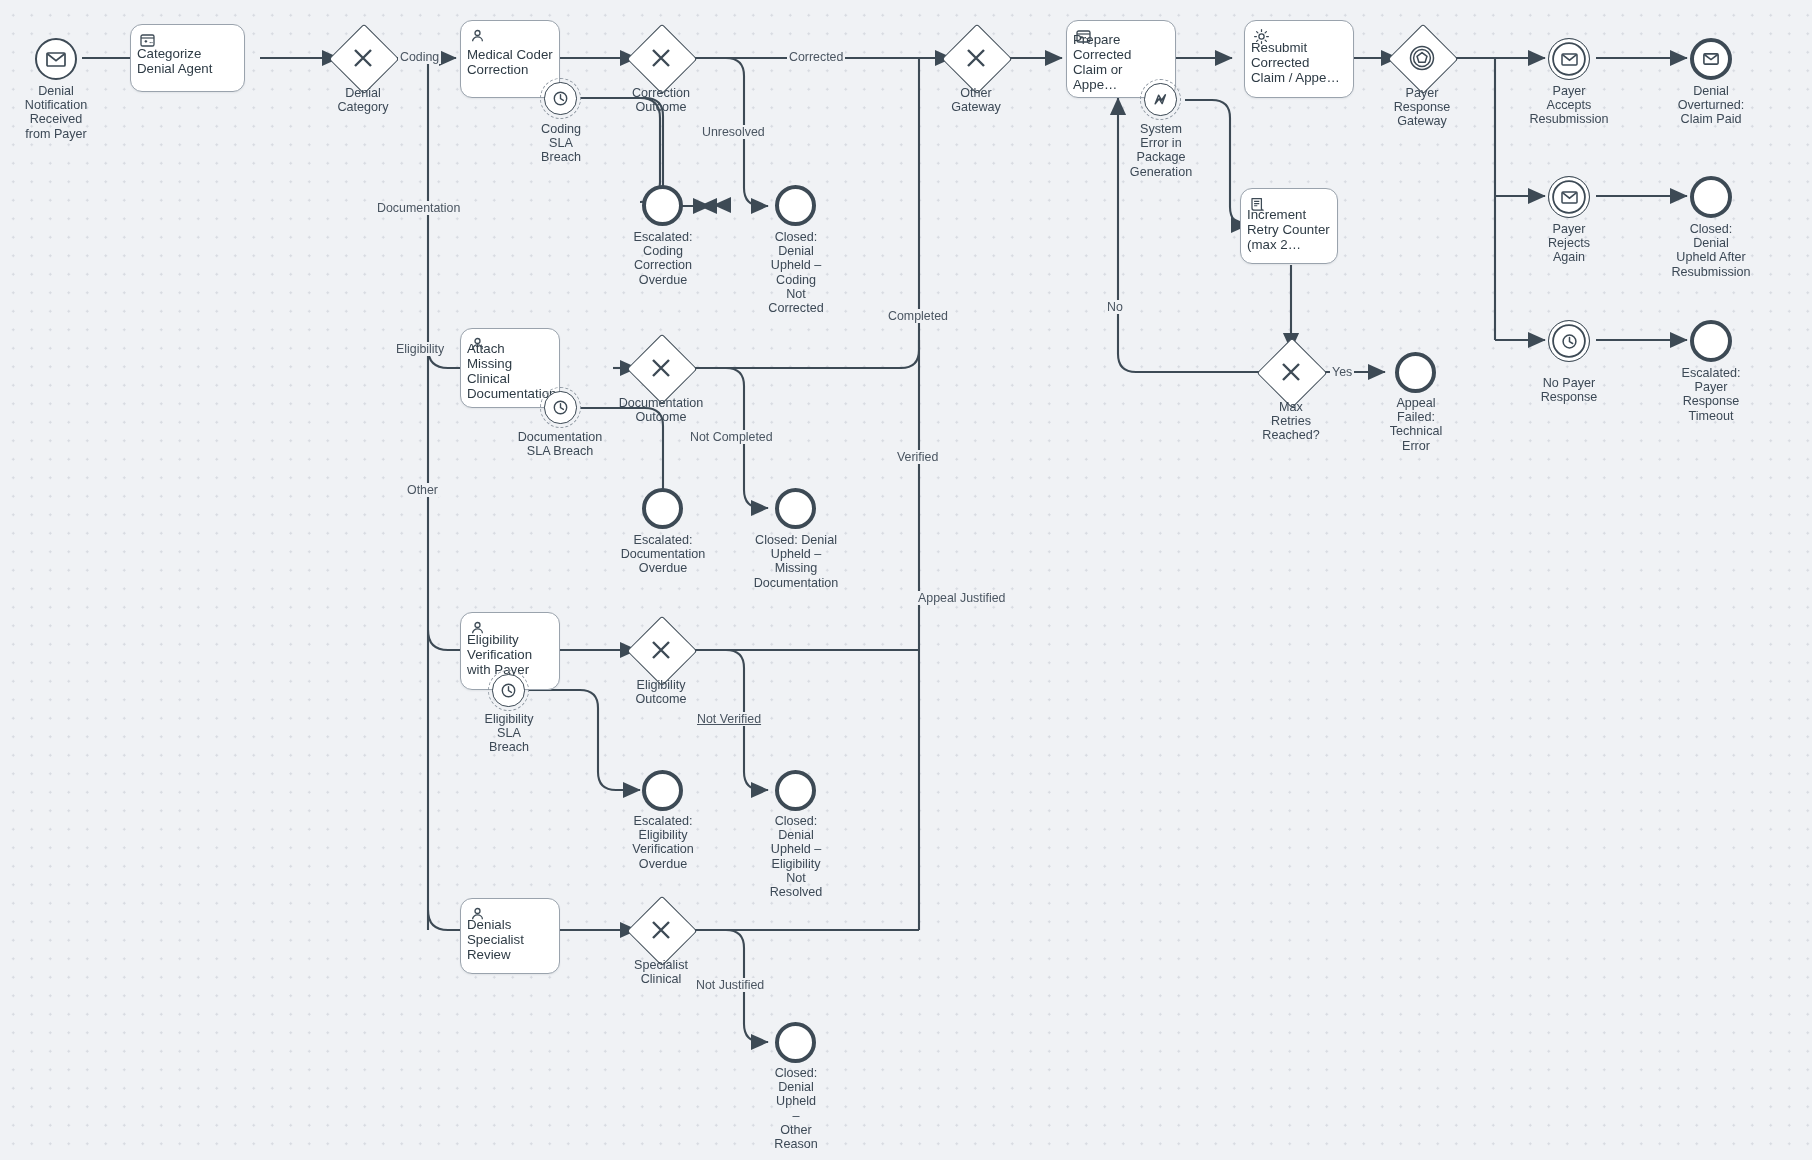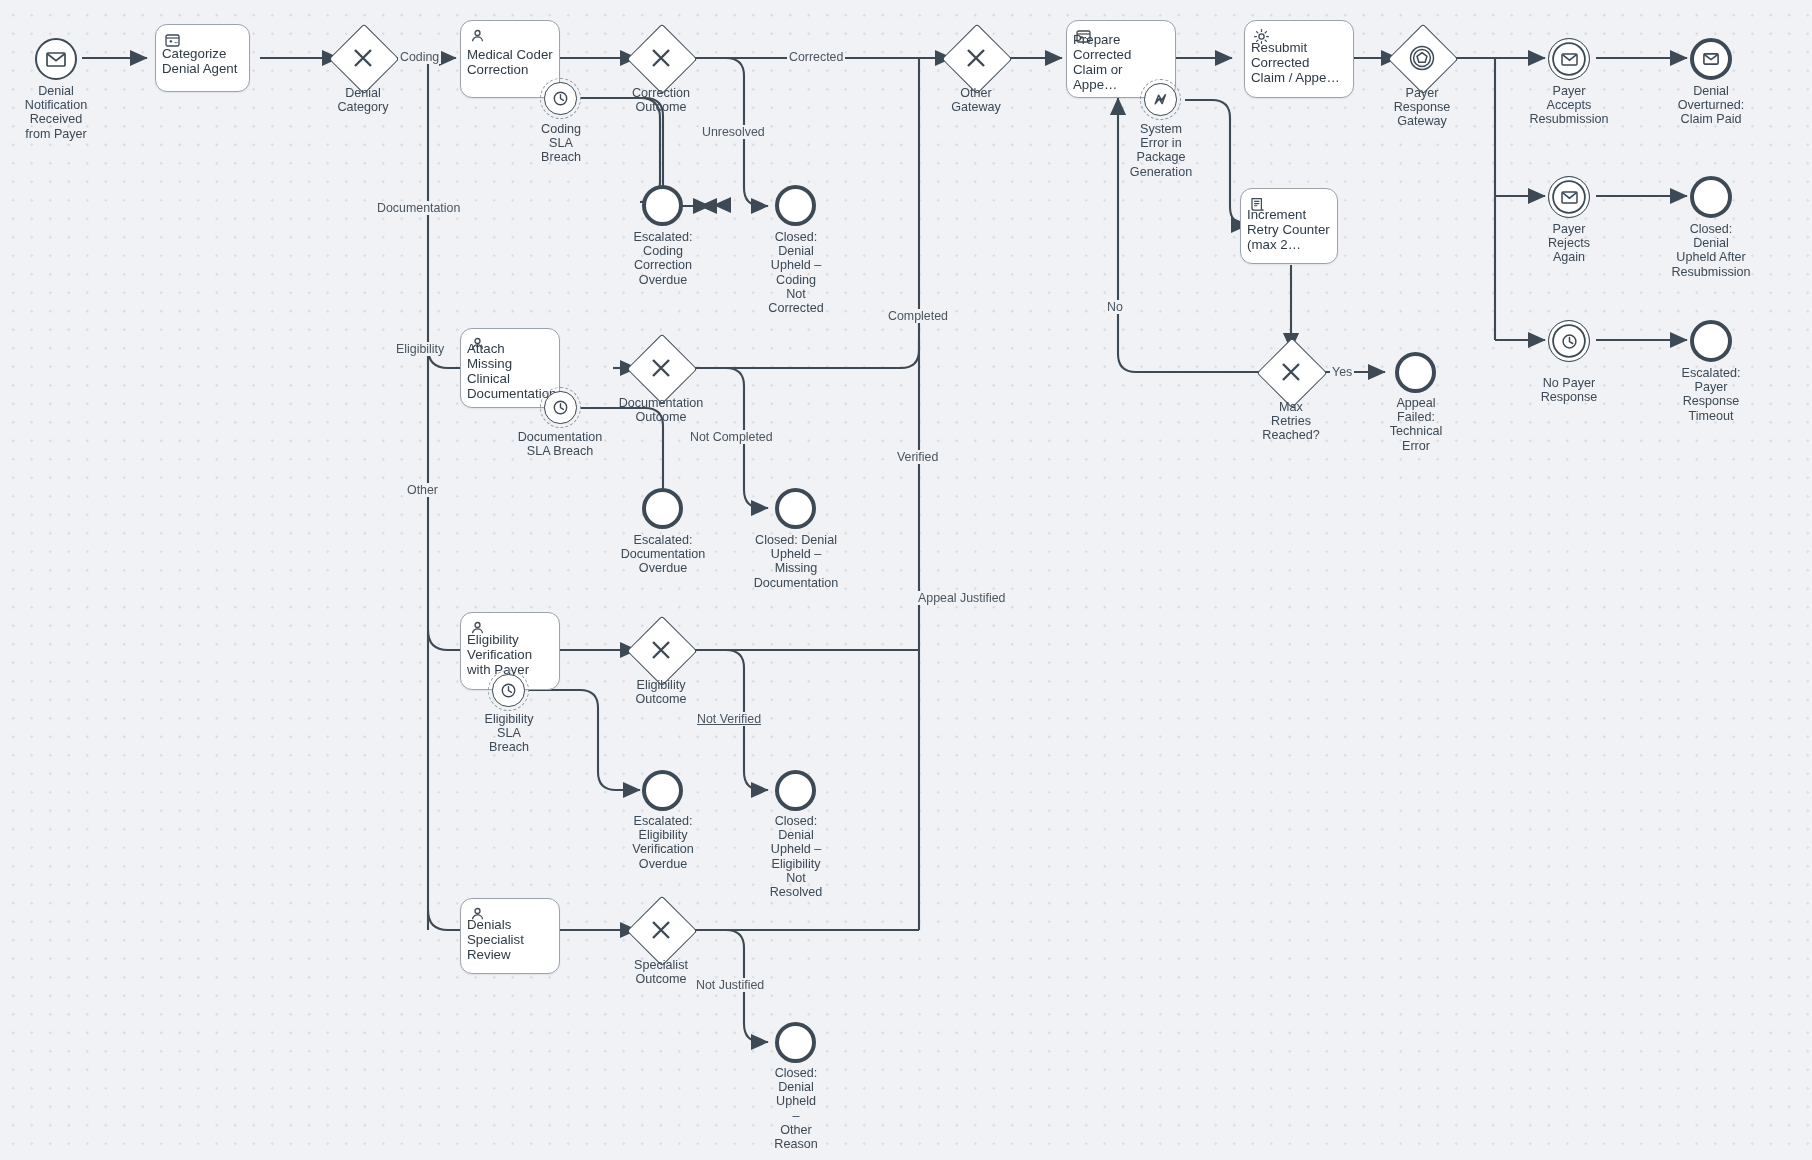--- a/index.html
+++ b/index.html
@@ -209,21 +209,21 @@
           <rect x="1" y="1" width="18" height="13" rx="1" fill="none" stroke="#3d4a55" stroke-width="1.7"></rect>
           <path d="M1.6,2 L10,8.6 L18.4,2" fill="none" stroke="#3d4a55" stroke-width="1.7"></path>
         </svg>
     </span>
   </div>
   <div class="nlabel" style="left:-5px; top:84px; width:122px;">Denial
 Notification
 Received
 from Payer</div>
 
-  <div class="node task" style="left:155px; top:24px; width:95px; height:68px;">
+  <div class="node task" style="left:130px; top:24px; width:115px; height:68px;">
     <span class="task-icon">
       <svg viewBox="0 0 17 17">
           <rect x="2" y="3" width="13" height="11" rx="1.6" fill="none" stroke="#3d4a55" stroke-width="1.3"></rect>
           <path d="M2,6 L15,6" stroke="#3d4a55" stroke-width="1.2"></path>
           <path d="M5.6,9.4 L8.2,9.4 M6.9,8.1 L6.9,10.7" stroke="#3d4a55" stroke-width="1.1"></path>
           <circle cx="11.2" cy="10.6" r="0.7" fill="#3d4a55"></circle>
           <circle cx="13" cy="10.6" r="0.7" fill="#3d4a55"></circle>
         </svg>
     </span>
     <span class="tlabel">Categorize
@@ -550,21 +550,21 @@
 
   <div class="gw-wrap" style="left:637px; top:906px; width:48px; height:48px;">
     <div class="gateway" style="width:48px; height:48px;"></div>
     <div class="gw-glyph">
       <svg width="24" height="24" viewBox="0 0 24 24">
           <path d="M4,4 L20,20 M20,4 L4,20" stroke="#3d4a55" stroke-width="2.4" fill="none"></path>
         </svg>
     </div>
   </div>
   <div class="nlabel" style="left:604px; top:958px; width:114px;">Specialist
-Outcome</div>
+Clinical</div>
 
   <div class="node event end" style="left:775px; top:1022px; width:41px; height:41px;"></div>
   <div class="nlabel" style="left:742px; top:1066px; width:108px;">Closed:
 Denial
 Upheld
 –
 Other
 Reason</div>
 
   <div class="elabel" style="left:398px; top:50px;">Coding</div>

